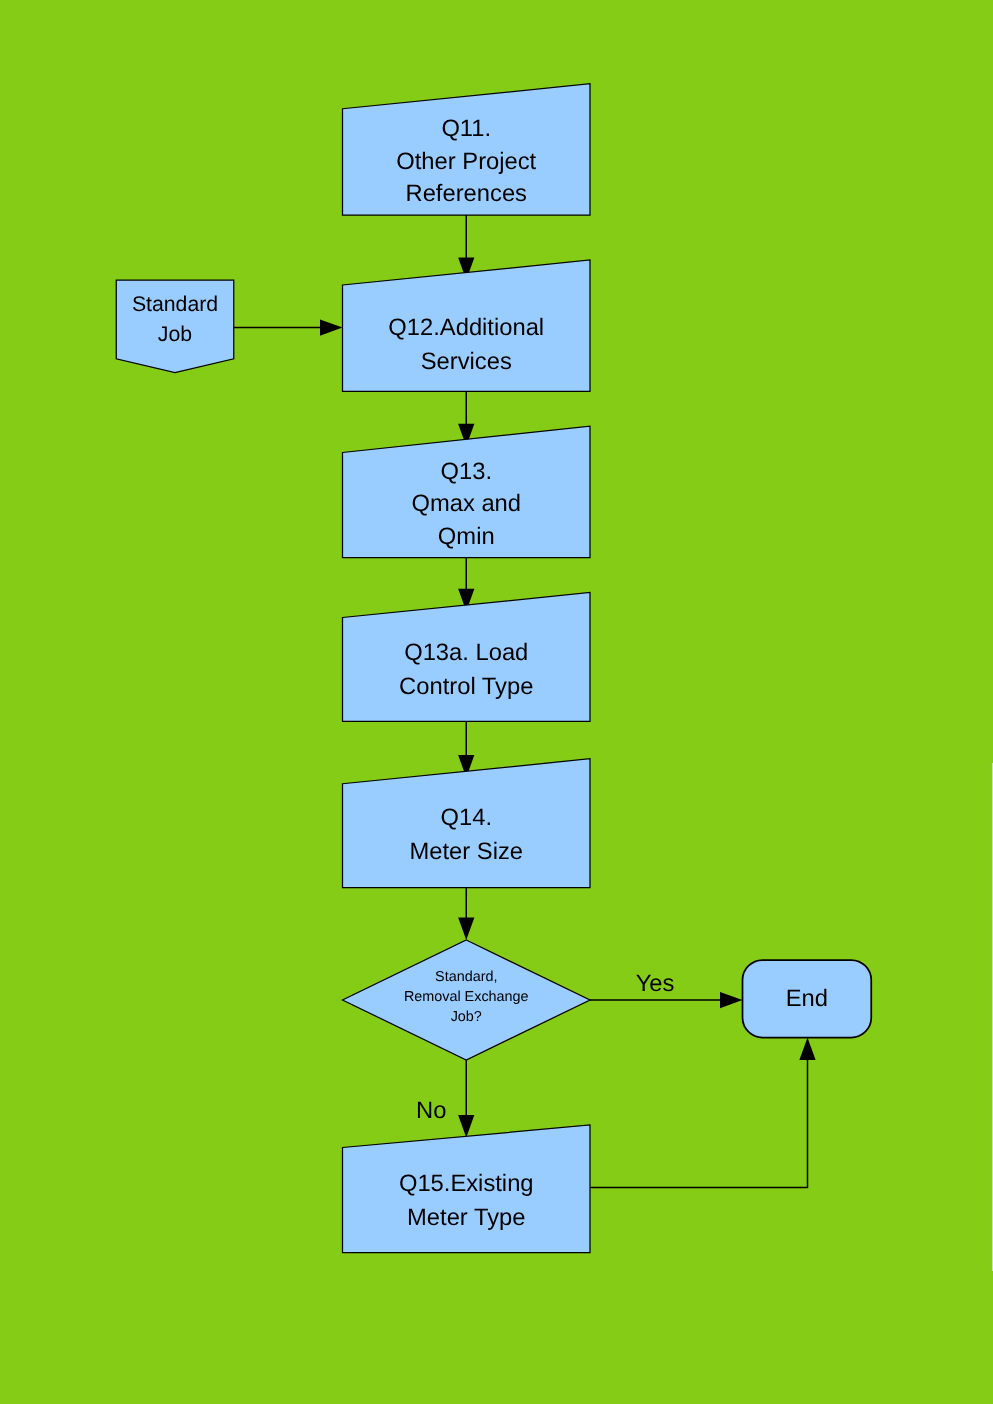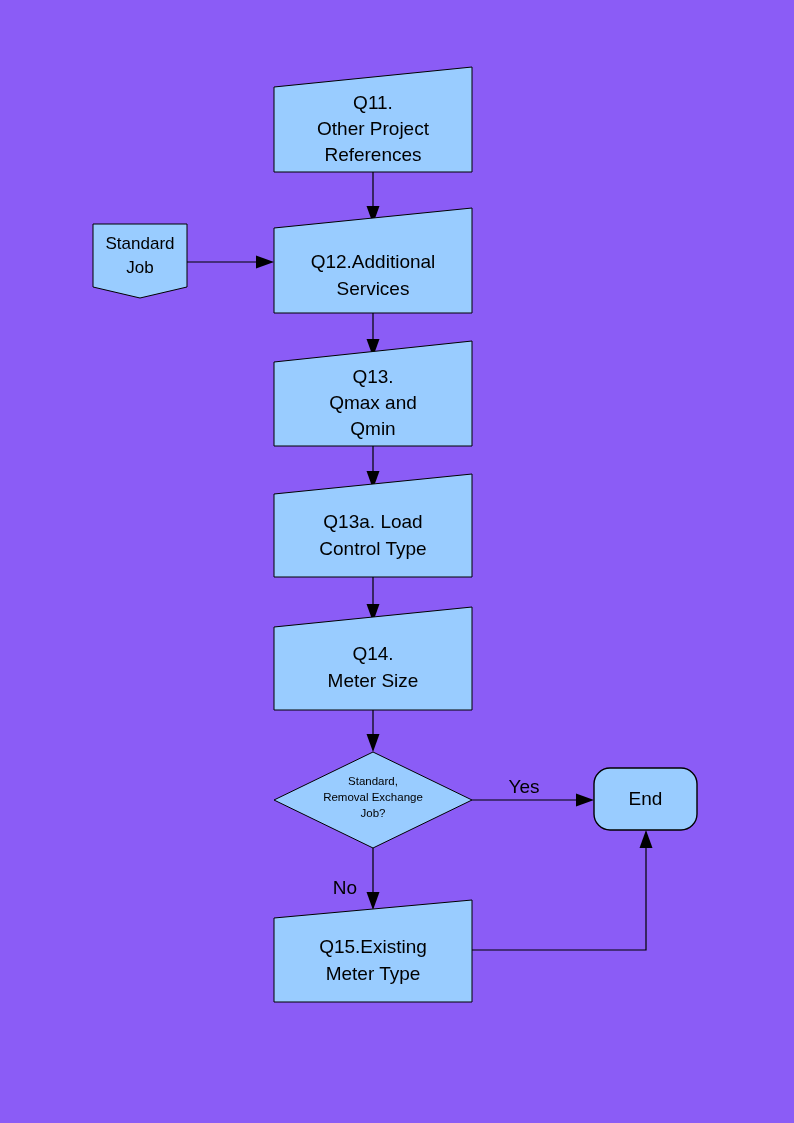--- a/index.html
+++ b/index.html
@@ -11,21 +11,21 @@
   body {
     width: 794px;
     height: 1123px;
     font-family: "Liberation Sans", sans-serif;
     overflow: hidden;
   }
   #flow-root {
     position: relative;
     width: 794px;
     height: 1123px;
-    background: #8b5cf6;
+    background: #84cc16;
   }
   svg#flow-svg {
     display: block;
     width: 794px;
     height: 1123px;
   }
   .node-shape {
     fill: #99ccff;
     stroke: #000000;
     stroke-width: 1;

